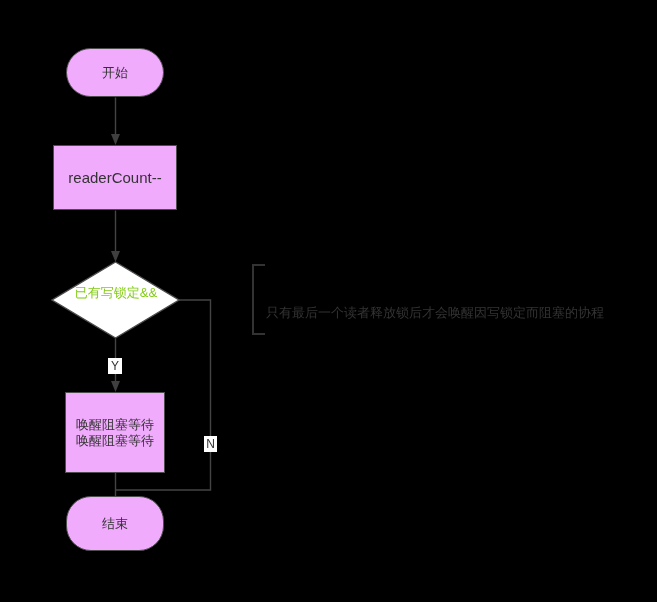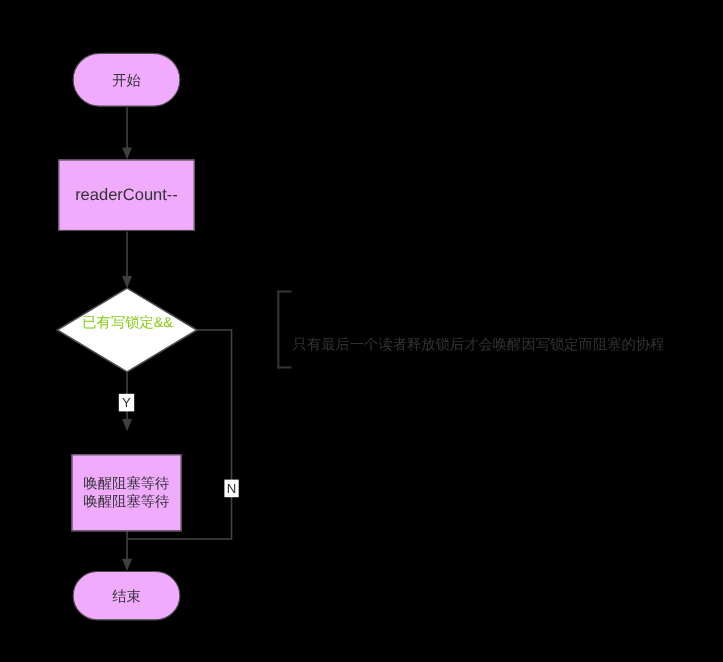--- a/index.html
+++ b/index.html
@@ -22,22 +22,22 @@
     line-height: 16px;
     display: flex;
     flex-direction: column;
     align-items: center;
     justify-content: center;
     text-align: center;
   }
   .terminator { border-radius: 25px; }
   .node-start   { left: 66px;  top: 48px;  width: 98px;  height: 49px; }
   .node-decr    { left: 53px;  top: 145px; width: 124px; height: 65px; font-size: 15px; }
-  .node-wake    { left: 65px;  top: 392px; width: 100px; height: 70px; margin-top: 21px; }
-  .node-end     { left: 66px;  top: 519px; width: 98px;  height: 45px; }
+  .node-wake    { left: 65px;  top: 392px; width: 100px; height: 81px; }
+  .node-end     { left: 66px;  top: 496px; width: 98px;  height: 55px; }
   .decision-label {
     position: absolute;
     left: 116px;
     top: 285px;
     transform: translateX(-50%);
     color: #84cc16;
     font-size: 13px;
     line-height: 15px;
     text-align: right;
     white-space: nowrap;

